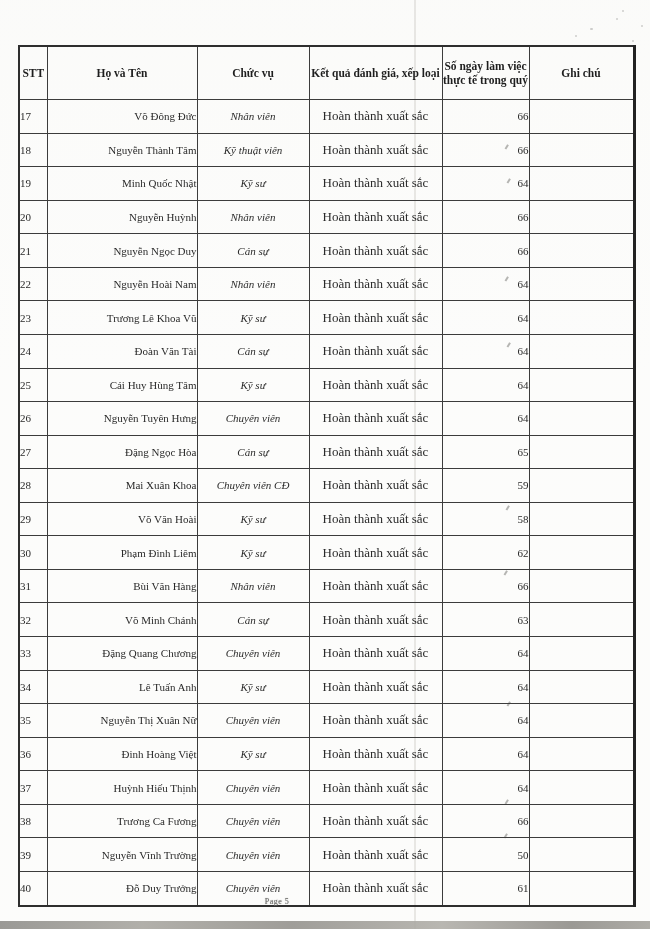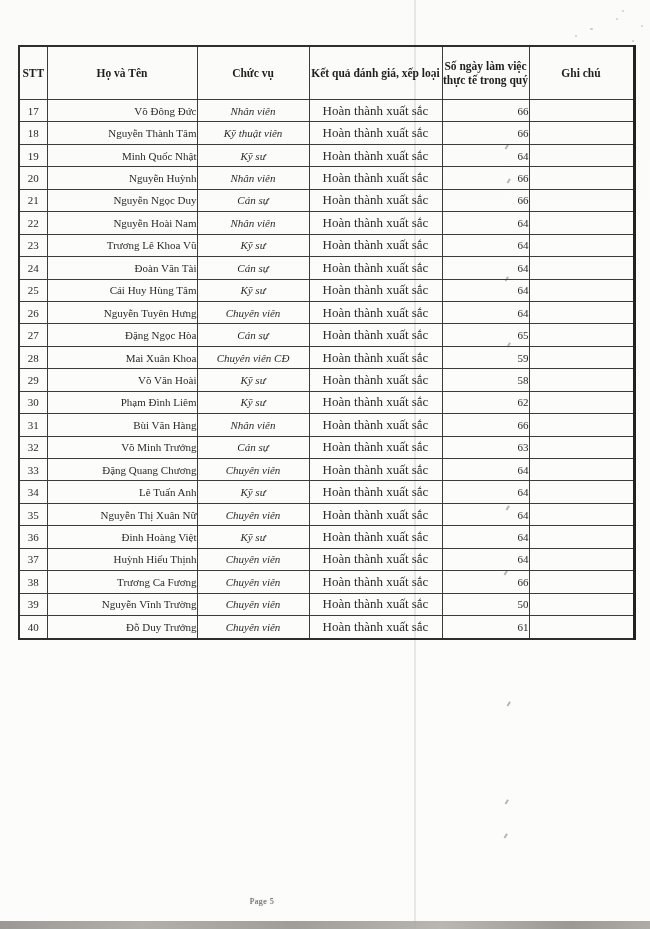--- a/index.html
+++ b/index.html
@@ -56,21 +56,21 @@
     height: 1.5px;
     background: #8f8f8c;
     opacity: 0.65;
     transform: rotate(-58deg);
   }
   table.eval {
     position: absolute;
     left: 18px;
     top: 45px;
     width: 615px;
-    height: 595px;
+    height: 862px;
     border-collapse: collapse;
     table-layout: fixed;
   }
   table.eval th, table.eval td {
     border: 1.5px solid #3c3c3c;
     padding: 0;
     overflow: hidden;
   }
   table.eval {
     border: 2px solid #2e2e2e;
@@ -84,35 +84,35 @@
     vertical-align: middle;
     line-height: 1.25;
     color: #1e1e1e;
     padding: 2px 3px;
   }
   tbody td {
     font-size: 11px;
     vertical-align: middle;
     color: #2a2a2a;
   }
-  td.c-stt    { text-align: center; }
+  td.c-stt    { text-align: left; }
   td.c-name   { text-align: right; padding-left: 7px; }
   td.c-pos    { text-align: center; font-style: italic; }
   td.c-result { text-align: center; font-size: 13px; }
   td.c-days   { text-align: right; }
   td.c-note   { }
   col.w-stt    { width: 28px; }
   col.w-name   { width: 150px; }
   col.w-pos    { width: 112px; }
   col.w-result { width: 133px; }
   col.w-days   { width: 87px; }
   col.w-note   { width: 105px; }
   .footer-page {
     position: absolute;
-    left: 1px;
+    left: 16px;
     top: 897px;
     width: 522px;
     text-align: center;
     font-size: 8px;
     color: #6f6f6c;
     letter-spacing: 0.5px;
     text-shadow: 0 0 1px rgba(110,110,108,0.7);
     font-family: "Liberation Serif", "DejaVu Serif", serif;
   }
 </style>
@@ -276,21 +276,21 @@
         <tr>
           <td class="c-stt">31</td>
           <td class="c-name">Bùi Văn Hàng</td>
           <td class="c-pos">Nhân viên</td>
           <td class="c-result">Hoàn thành xuất sắc</td>
           <td class="c-days">66</td>
           <td class="c-note"></td>
         </tr>
         <tr>
           <td class="c-stt">32</td>
-          <td class="c-name">Võ Minh Trưởng</td>
+          <td class="c-name">Võ Minh Chánh</td>
           <td class="c-pos">Cán sự</td>
           <td class="c-result">Hoàn thành xuất sắc</td>
           <td class="c-days">63</td>
           <td class="c-note"></td>
         </tr>
         <tr>
           <td class="c-stt">33</td>
           <td class="c-name">Đặng Quang Chương</td>
           <td class="c-pos">Chuyên viên</td>
           <td class="c-result">Hoàn thành xuất sắc</td>

